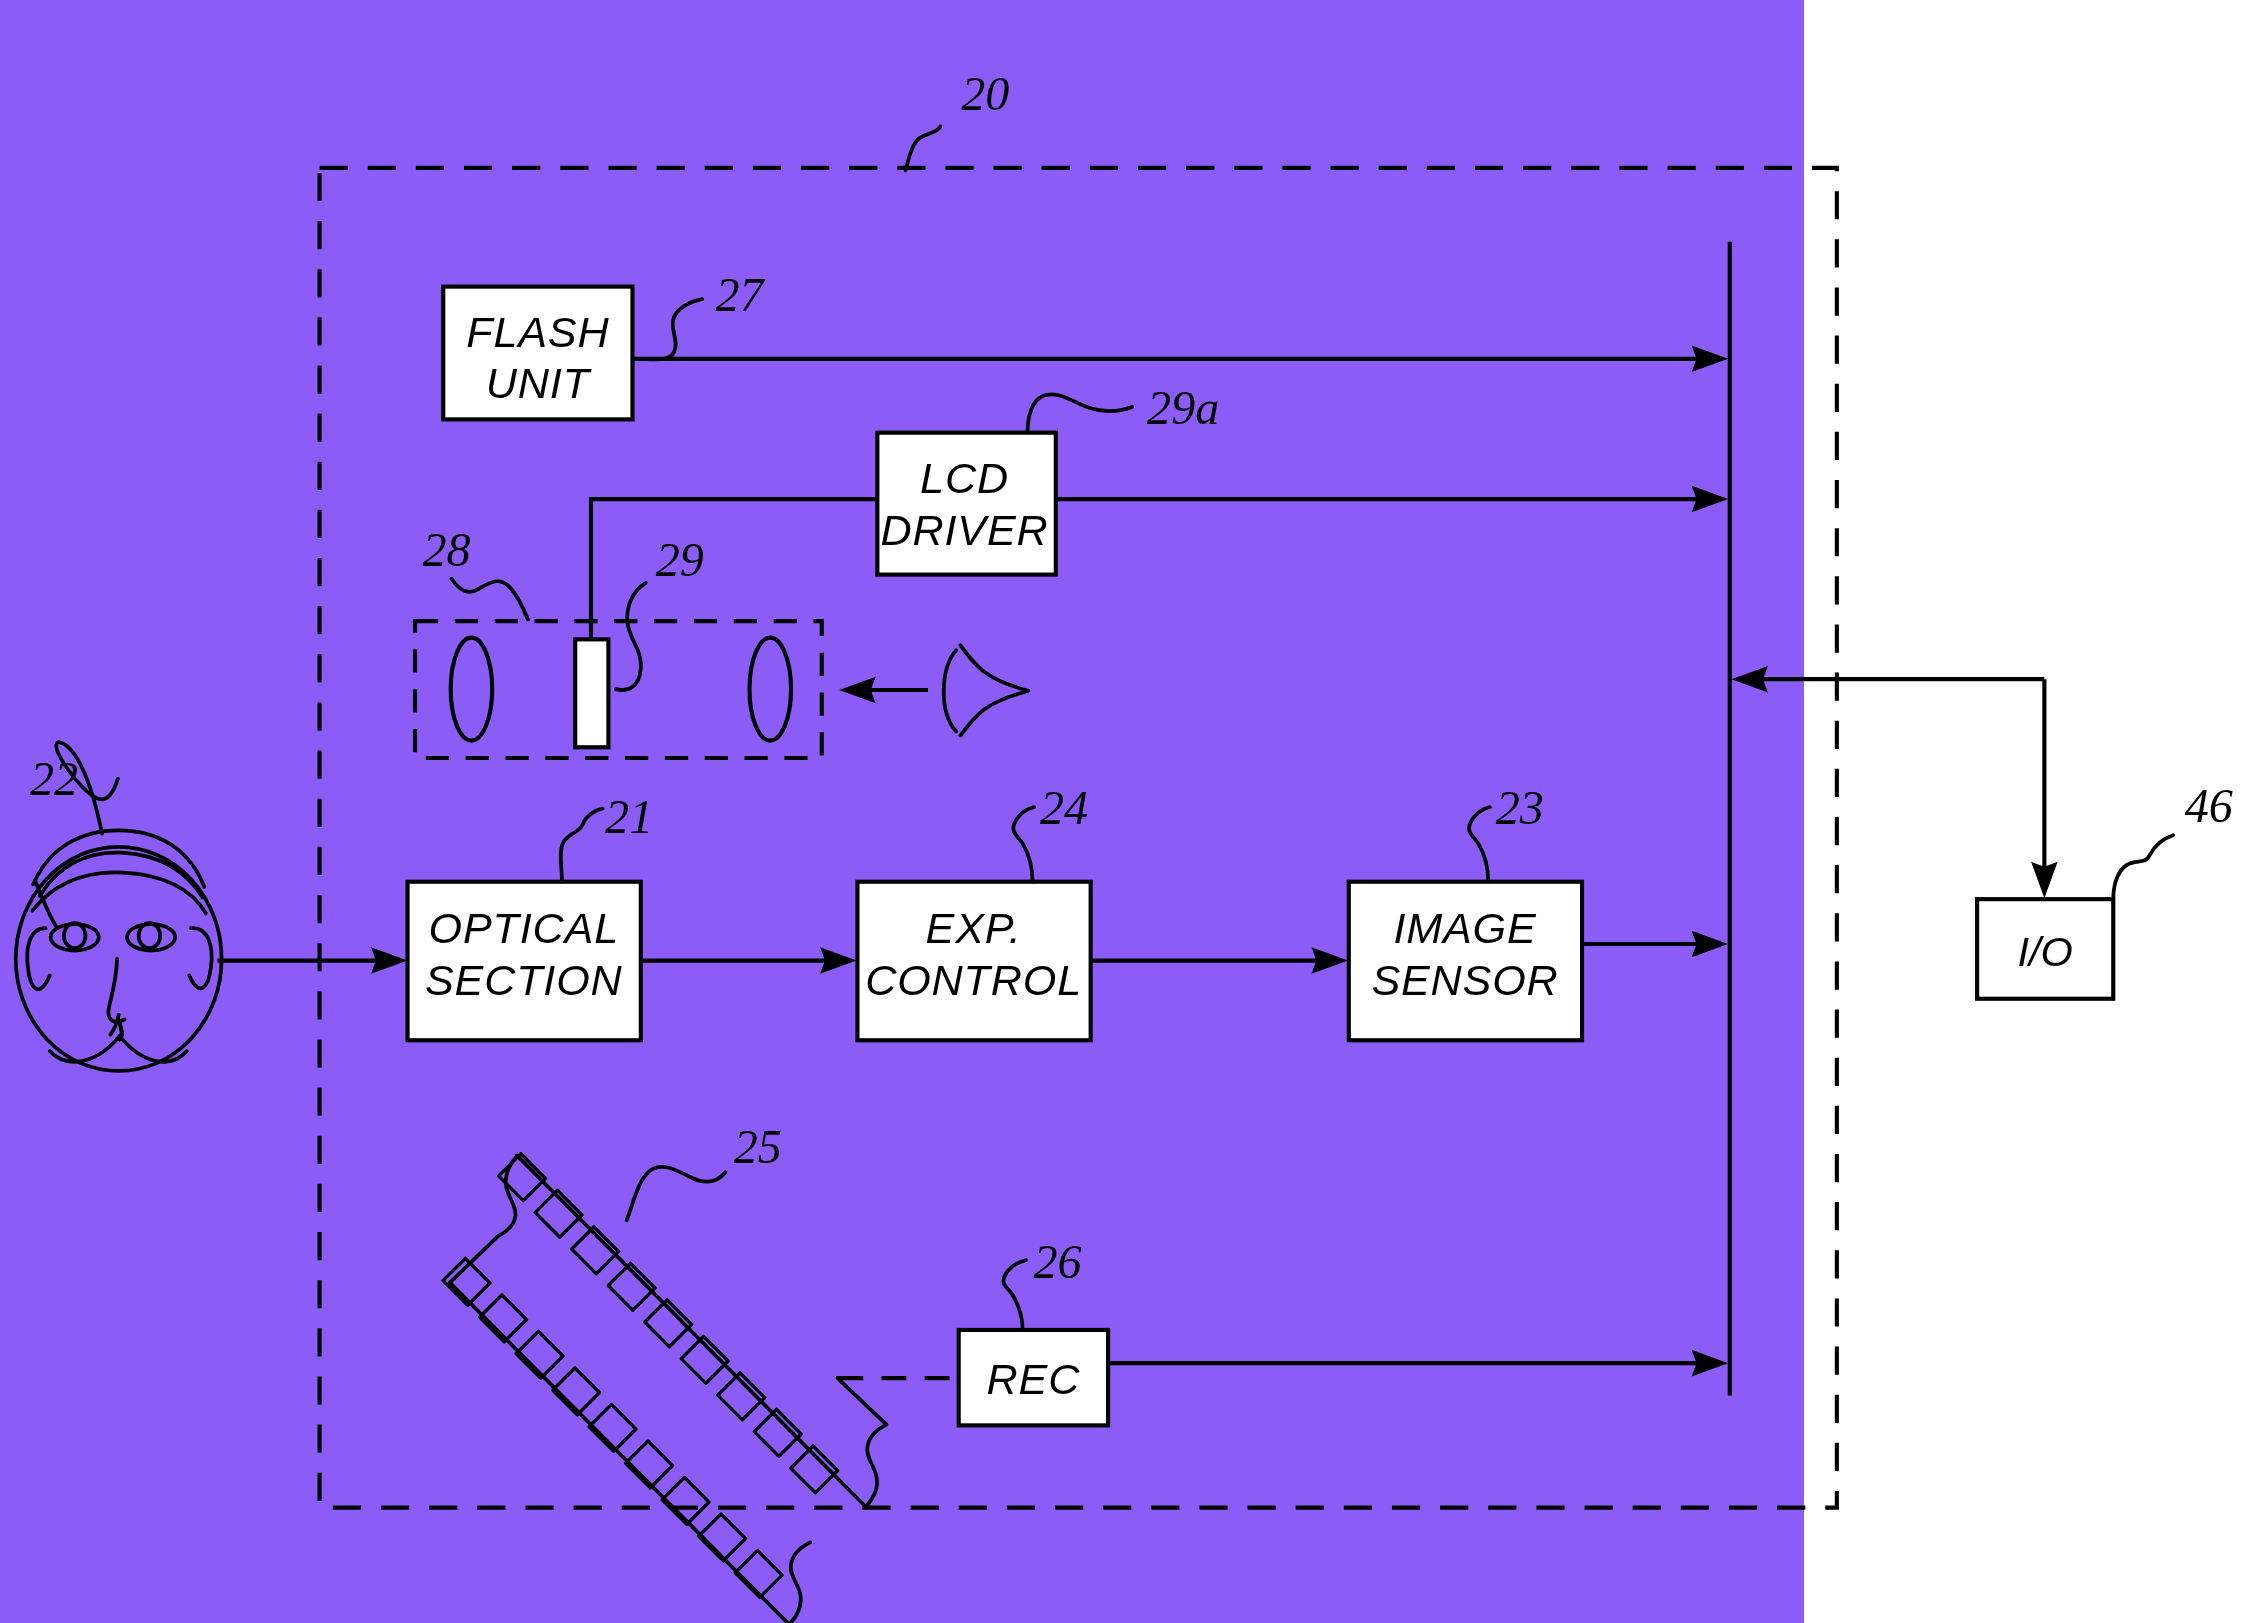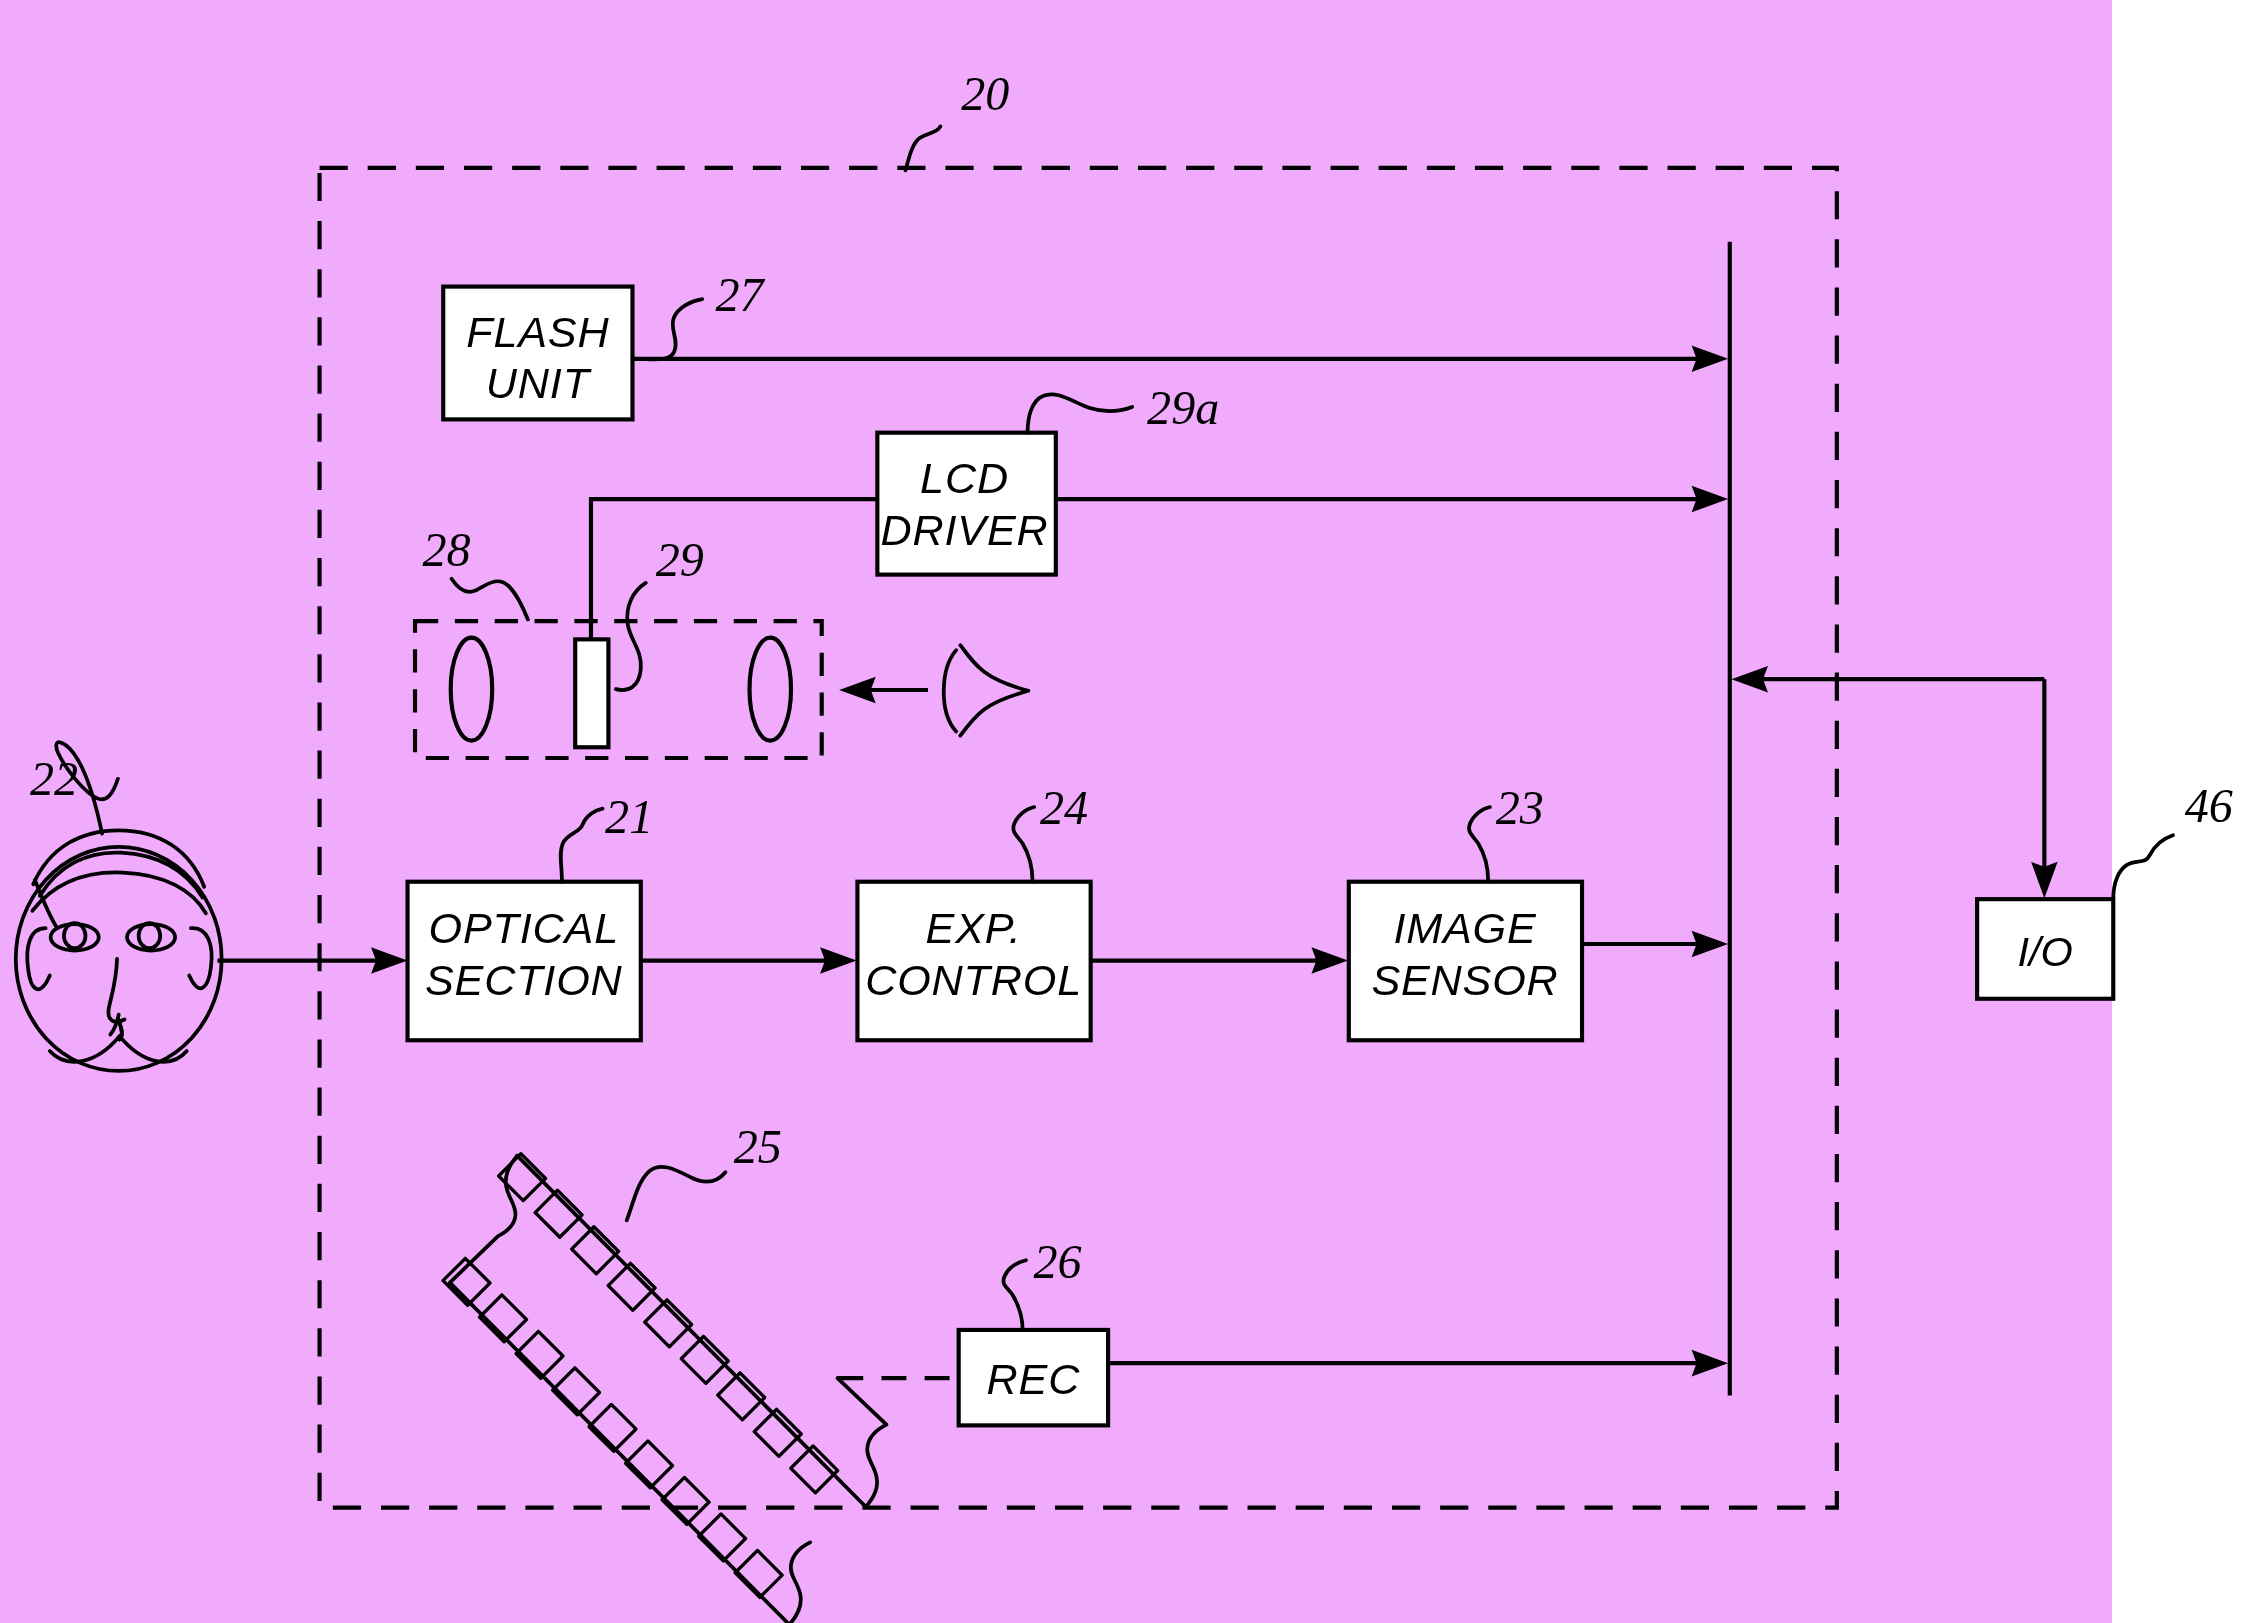--- a/index.html
+++ b/index.html
@@ -8,23 +8,23 @@
     background: #ffffff;
   }
   body {
     width: 2261px;
     height: 1624px;
     overflow: hidden;
     font-family: "Liberation Sans", sans-serif;
   }
   #figure-root {
     position: relative;
-    width: 2112px;
+    width: 1804px;
     height: 1624px;
-    background: #f0abfc;
+    background: #8b5cf6;
   }
   svg#diagram {
     display: block;
     width: 2261px;
     height: 1624px;
   }
   .stroke {
     fill: none;
     stroke: #000000;
     stroke-width: 5;

